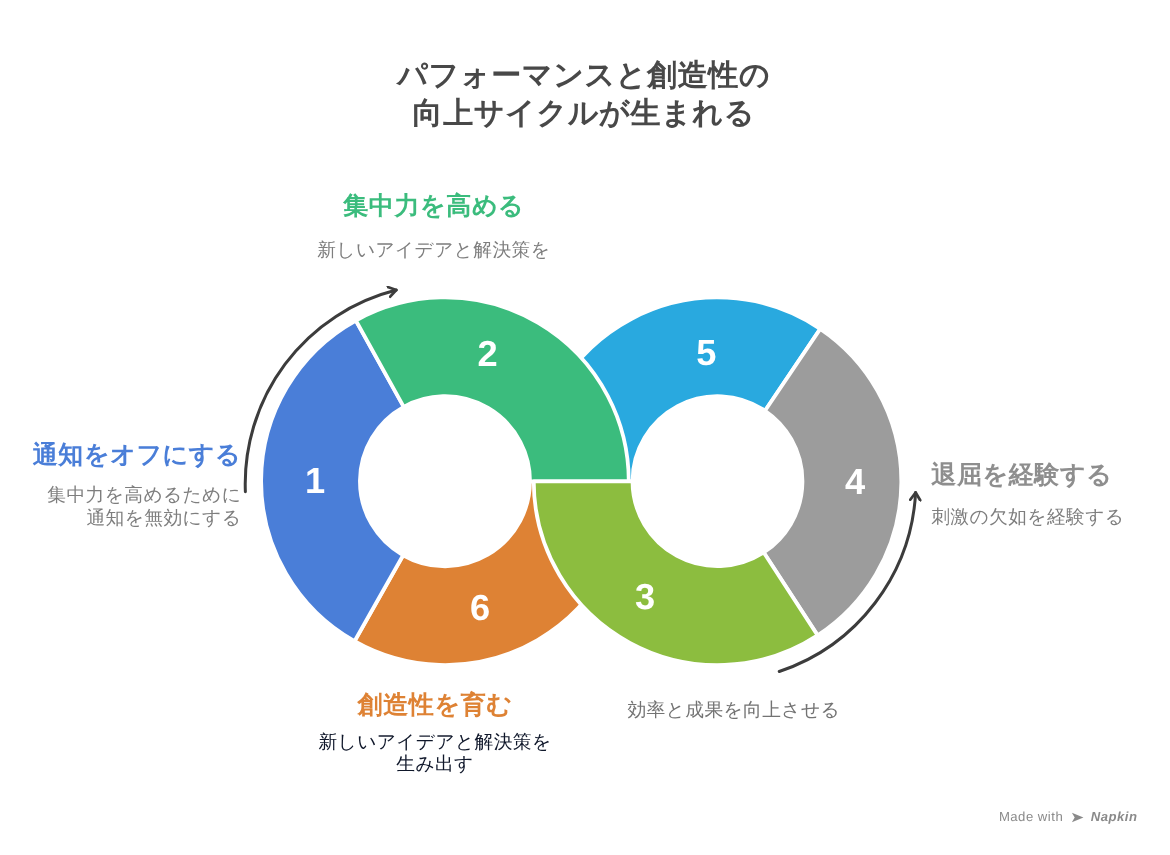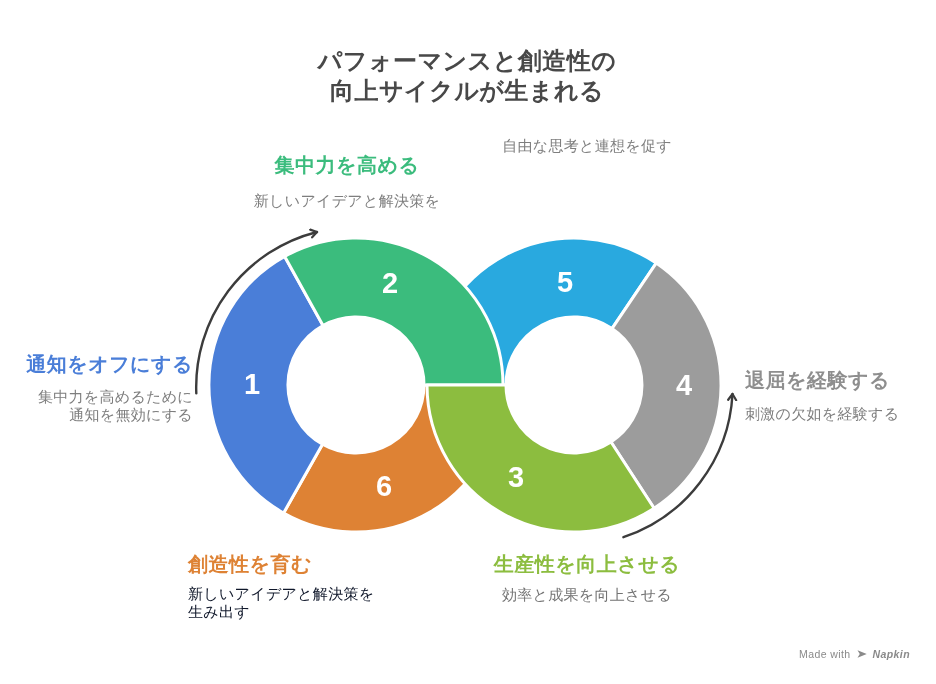--- a/index.html
+++ b/index.html
@@ -25,21 +25,21 @@
   .label .desc{font-size:15px;line-height:18px;color:#7E7E7E;white-space:pre-line;letter-spacing:0.3px;}
   .label-focus{left:347px;top:152px;transform:translateX(-50%);text-align:center;width:320px;}
   .label-focus .desc{margin-top:14px;}
   .label-mindwandering{left:587px;top:130px;transform:translateX(-50%);text-align:center;width:320px;}
   .label-mindwandering .heading{line-height:27px;}
   .label-mindwandering .desc{margin-top:7px;}
   .label-notifications{right:743px;top:351px;text-align:right;width:220px;}
   .label-notifications .desc{margin-top:11px;}
   .label-boredom{left:745px;top:367px;text-align:left;width:220px;}
   .label-boredom .desc{margin-top:12px;}
-  .label-creativity{left:348px;top:551px;transform:translateX(-50%);text-align:left;width:320px;}
+  .label-creativity{left:348px;top:551px;transform:translateX(-50%);text-align:center;width:320px;}
   .label-creativity .desc{margin-top:8px;}
   .label-productivity{left:587px;top:551px;transform:translateX(-50%);text-align:center;width:320px;}
   .label-productivity .desc{margin-top:9px;}
   .footer{
     right:26px;top:648px;display:flex;align-items:flex-end;gap:5px;
     font-size:10.5px;color:#8A8A8A;letter-spacing:0.4px;cursor:pointer;
   }
   .footer .brand{font-weight:700;font-style:italic;}
   .footer svg{display:block;}
 </style>
@@ -82,31 +82,29 @@
     <div class="desc" style="color: rgb(126, 126, 126);">集中力を高めるために
 通知を無効にする</div>
   </div>
 
   <div class="abs label label-focus">
     <div class="heading" style="color: rgb(59, 188, 125);">集中力を高める</div>
     <div class="desc" style="color: rgb(126, 126, 126);">新しいアイデアと解決策を</div>
   </div>
 
   <div class="abs label label-productivity">
-    <div class="heading" style="color: rgb(140, 189, 63);">生産性を向上させる</div>
     <div class="desc" style="color: #737373;">効率と成果を向上させる</div>
   </div>
 
   <div class="abs label label-boredom">
     <div class="heading" style="color: rgb(142, 142, 142);">退屈を経験する</div>
     <div class="desc" style="color: rgb(126, 126, 126);">刺激の欠如を経験する</div>
   </div>
 
   <div class="abs label label-mindwandering">
-    <div class="desc" style="color: rgb(126, 126, 126);">自由な思考と連想を促す</div>
   </div>
 
   <div class="abs label label-creativity">
     <div class="heading" style="color: rgb(222, 130, 52);">創造性を育む</div>
     <div class="desc" style="color: #0f172a;">新しいアイデアと解決策を
 生み出す</div>
   </div>
 
   <div class="abs footer">
     <span>Made with</span>

